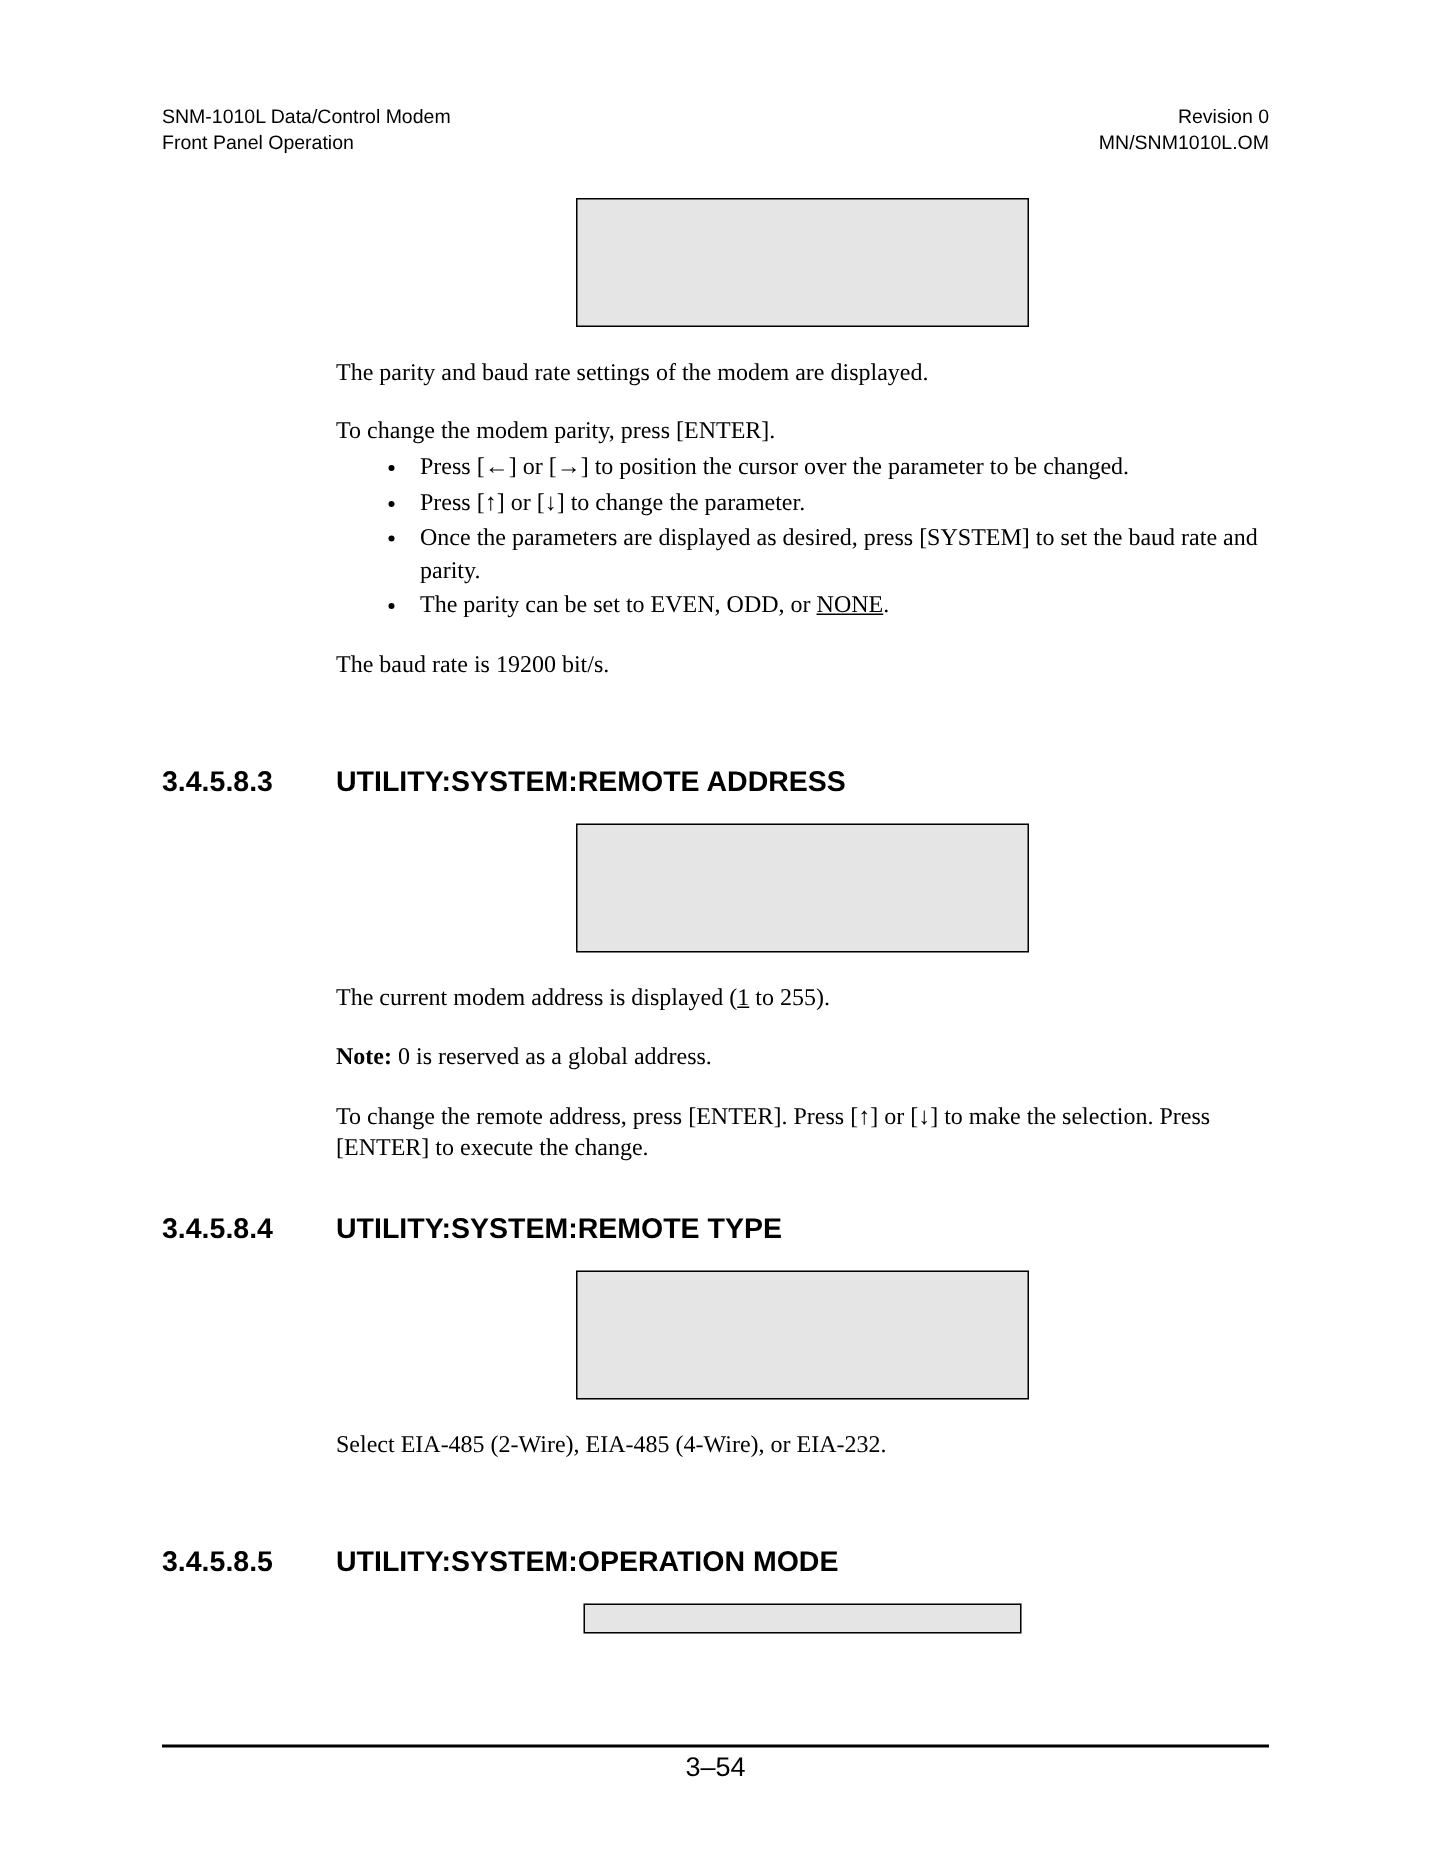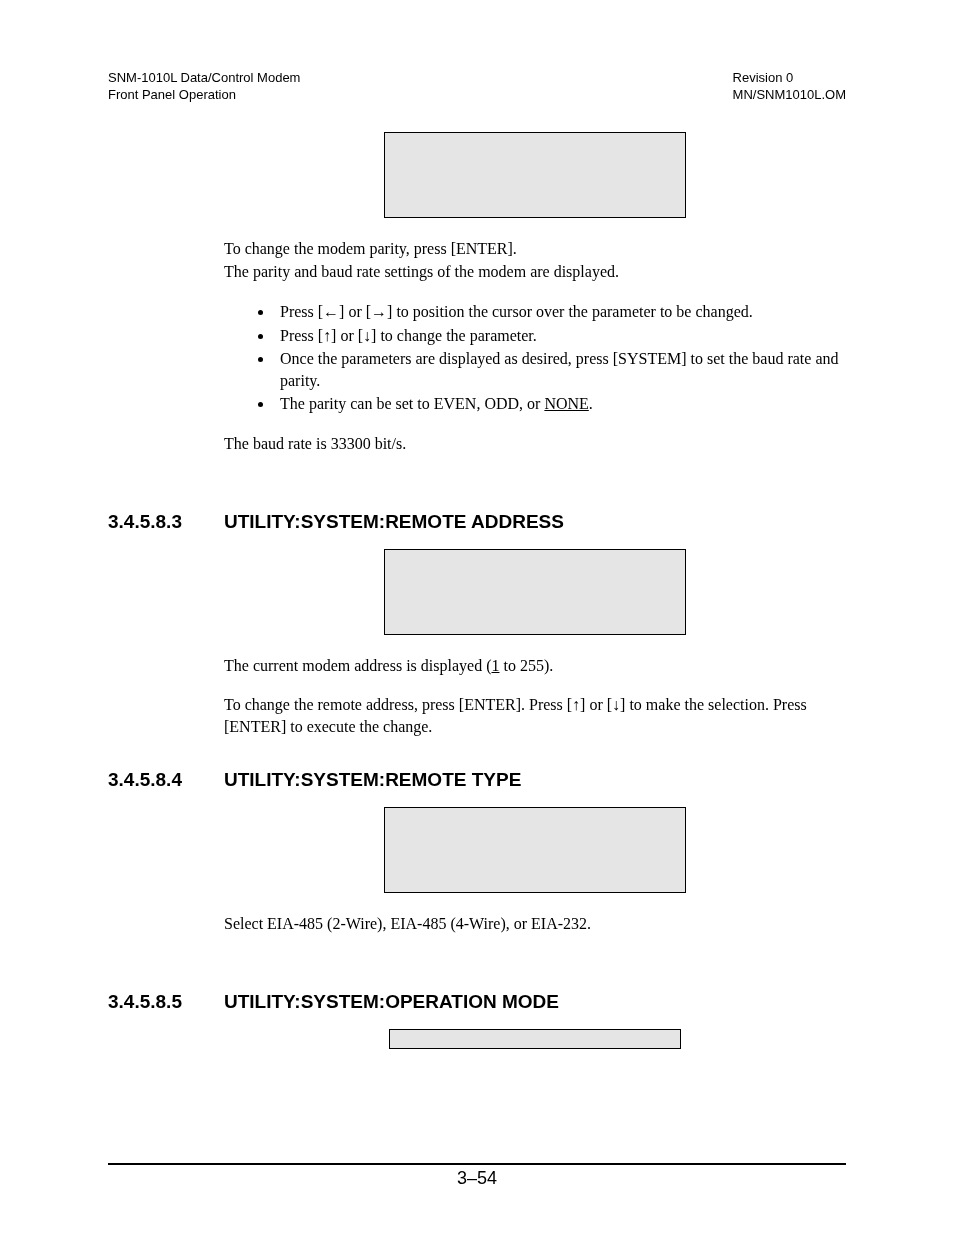--- a/index.html
+++ b/index.html
@@ -18,21 +18,21 @@
   }
   .header-row {
     display: flex;
     justify-content: space-between;
     font-family: Arial, Helvetica, sans-serif;
     font-size: 13px;
     line-height: 1.3;
     margin-bottom: 28px;
   }
   .header-left { text-align: left; }
-  .header-right { text-align: left; }
+  .header-right { text-align: right; }
   .content {
     margin-left: 116px;
     font-size: 16px;
     line-height: 1.35;
   }
   .screen-box {
     width: 300px;
     height: 84px;
     background: #e5e5e5;
     border: 1px solid #000;
@@ -97,45 +97,48 @@
       <div>Revision 0</div>
       <div>MN/SNM1010L.OM</div>
     </div>
   </div>
 
   <div class="content">
     <div class="screen-box"></div>
   </div>
 
   <div class="content">
+    <p class="para">The parity and baud rate settings of the modem are displayed.</p>
     <p class="para tight">To change the modem parity, press [ENTER].</p>
-    <p class="para">The parity and baud rate settings of the modem are displayed.</p>
     <ul class="bullets">
       <li>
         <span>Press [</span><span>←</span><span>] or [</span><span>→</span><span>] to position the cursor over the parameter to be changed.</span>
       </li>
       <li>
         <span>Press [</span><span>↑</span><span>] or [</span><span>↓</span><span>] to change the parameter.</span>
       </li>
       <li>Once the parameters are displayed as desired, press [SYSTEM] to set the baud rate and parity.</li>
       <li>
         <span>The parity can be set to EVEN, ODD, or </span><span class="underline">NONE</span><span>.</span>
       </li>
     </ul>
-    <p class="para">The baud rate is 33300 bit/s.</p>
+    <p class="para">The baud rate is 19200 bit/s.</p>
   </div>
 
   <div class="section-row">
     <div class="section-num">3.4.5.8.3</div>
     <div class="section-title">UTILITY:SYSTEM:REMOTE ADDRESS</div>
   </div>
   <div class="content">
     <div class="screen-box"></div>
     <p class="para">
       <span>The current modem address is displayed (</span><span class="underline">1</span><span> to 255).</span>
+    </p>
+    <p class="para">
+      <b>Note:</b><span> 0 is reserved as a global address.</span>
     </p>
     <p class="para">
       <span>To change the remote address, press [ENTER]. Press [</span><span>↑</span><span>] or [</span><span>↓</span><span>] to make the selection. Press [ENTER] to execute the change.</span>
     </p>
   </div>
 
   <div class="section-row less-top">
     <div class="section-num">3.4.5.8.4</div>
     <div class="section-title">UTILITY:SYSTEM:REMOTE TYPE</div>
   </div>

